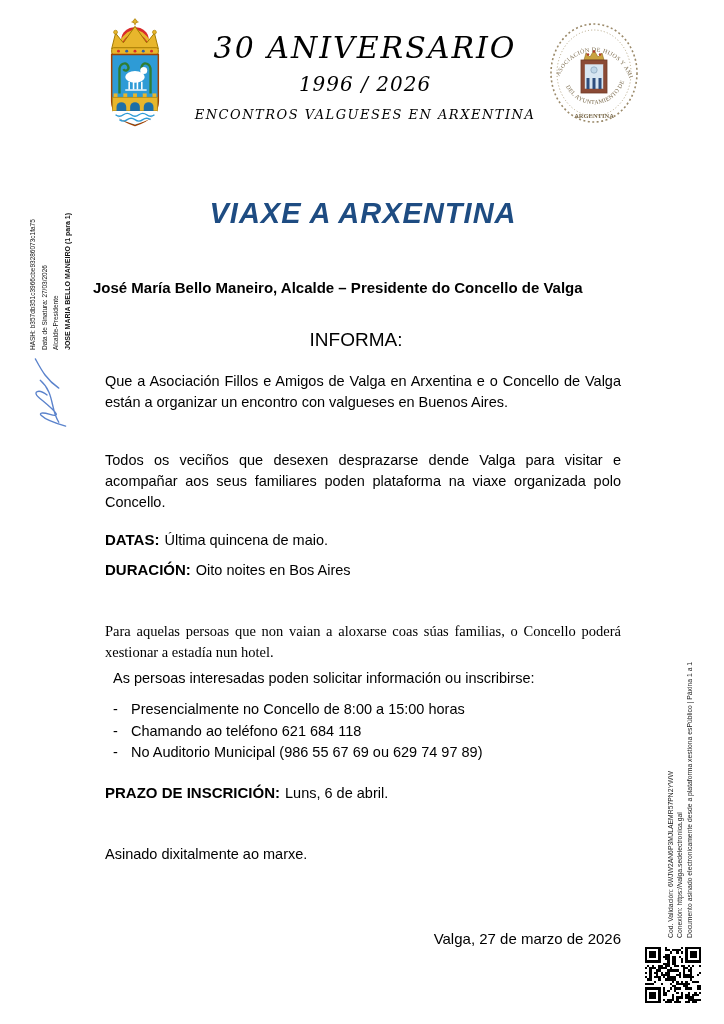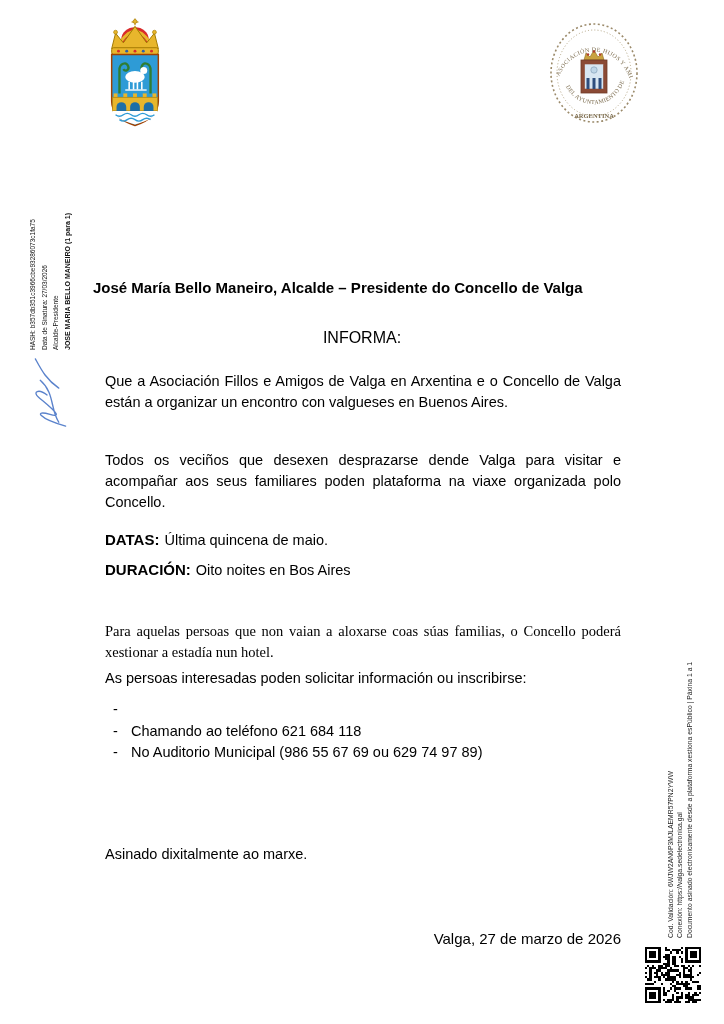--- a/index.html
+++ b/index.html
@@ -13,24 +13,24 @@
   .anniv-title{font-size:30px;letter-spacing:2px;white-space:nowrap;}
   .anniv-years{font-size:20px;margin-top:7px;letter-spacing:1px;}
   .anniv-sub{font-size:13px;margin-top:11px;letter-spacing:1.5px;}
   .assoc-seal{position:absolute;left:548px;top:20px;width:92px;height:106px;}
 
   
   .doc-title{position:absolute;left:105px;top:197px;width:516px;text-align:center;
              font-size:29px;font-weight:bold;font-style:italic;color:#1E4C82;letter-spacing:1px;}
   .author-line{position:absolute;left:93px;top:279px;width:556px;text-align:left;
                font-size:15px;font-weight:bold;}
-  .informa{position:absolute;left:104px;top:329px;width:516px;text-align:center;font-size:16px;}
+  .informa{position:absolute;left:98px;top:329px;width:516px;text-align:center;font-size:19px;}
   .para{position:absolute;left:105px;width:516px;font-size:14.5px;line-height:21px;text-align:justify;}
   .p1{top:371px;} .p2{top:450px;} .p3{top:621px;font-family:Liberation Serif, serif;}
-  .p4{position:absolute;left:105px;top:670px;width:516px;font-size:14.5px;}
+  .p4{position:absolute;left:113px;top:670px;width:516px;font-size:14.5px;}
   .kv{position:absolute;left:105px;width:516px;font-size:14.5px;}
   .kv-label{font-weight:bold;font-size:15px;}
   .kv-value{margin-left:5px;}
   .kv-datas{top:531px;} .kv-duracion{top:561px;} .kv-prazo{top:784px;}
   .list{position:absolute;left:105px;top:699px;width:516px;font-size:14.5px;line-height:21.5px;}
   .li{display:flex;}
   .dash{width:18px;margin-left:8px;flex:0 0 auto;}
   .asinado{position:absolute;left:105px;top:846px;width:516px;font-size:14.5px;}
   .place-date{position:absolute;left:105px;top:930px;width:516px;text-align:right;font-size:15px;}
 
@@ -91,20 +91,25 @@
         <path d="M45,98 v-4 a5,5 0 0 1 10,0 v4 z" fill="#1E6FA8"></path>
       </g>
       <g>
         <path d="M13,98 H59 Q57,106 36,112 Q15,106 13,98 Z" fill="#ffffff"></path>
         <path d="M16,102 q4,3 8,0 t8,0 t8,0 t8,0 t8,0" stroke="#2E9BD6" stroke-width="1.4" fill="none"></path>
         <path d="M20,107 q4,3 8,0 t8,0 t8,0 t8,0" stroke="#2E9BD6" stroke-width="1.4" fill="none"></path>
       </g>
     </svg>
   </div>
 
+  <div class="header-center">
+    <div class="anniv-title">30 ANIVERSARIO</div>
+    <div class="anniv-years">1996 / 2026</div>
+    <div class="anniv-sub">ENCONTROS VALGUESES EN ARXENTINA</div>
+  </div>
 
   <div class="assoc-seal">
     <svg viewBox="0 0 92 106" width="92" height="106">
       <defs>
         <path id="arcTop" d="M 10,60 A 38,42 0 0 1 82,60"></path>
         <path id="arcBot" d="M 16,62 A 32,34 0 0 0 76,62"></path>
       </defs>
       <ellipse cx="46" cy="53" rx="43" ry="49" fill="none" stroke="#9B8A6A" stroke-width="1.6" stroke-dasharray="2 2.5"></ellipse>
       <ellipse cx="46" cy="53" rx="37" ry="43" fill="none" stroke="#B3A584" stroke-width="1" stroke-dasharray="1 2.2"></ellipse>
       <text font-size="6" fill="#7A6A4C" letter-spacing="0.4" font-family="Liberation Serif,serif">
@@ -134,20 +139,21 @@
       <path d="M6,38 C14,10 23,5 18,22 C13,39 29,18 36,10 C41,4 45,10 38,19 M10,31 C24,22 40,27 53,12 M45,31 C54,18 64,13 75,7" stroke="#5B83CC" stroke-width="1.4" fill="none" stroke-linecap="round"></path>
     </svg>
     <div class="stamp-lines">
       <div class="stamp-line">HASH: b357db351c3966cbe93286073c1fa75</div>
       <div class="stamp-line">Data de Sinatura: 27/03/2026</div>
       <div class="stamp-line">Alcalde-Presidente</div>
       <div class="stamp-line name">JOSE MARIA BELLO MANEIRO (1 para 1)</div>
     </div>
   </div>
 
+  <div class="doc-title">VIAXE A ARXENTINA</div>
 
   <div class="author-line">José María Bello Maneiro, Alcalde – Presidente do Concello de Valga</div>
 
   <div class="informa">INFORMA:</div>
 
   <div class="para p1">Que a Asociación Fillos e Amigos de Valga en Arxentina e o Concello de Valga están a organizar un encontro con valgueses en Buenos Aires.</div>
 
   <div class="para p2">Todos os veciños que desexen desprazarse dende Valga para visitar e acompañar aos seus familiares poden plataforma na viaxe organizada polo Concello.</div>
 
   <div class="kv kv-duracion">
@@ -158,31 +164,35 @@
     <span class="kv-label">DATAS:</span><span class="kv-value">Última quincena de maio.</span>
   </div>
 
   <div class="para p3">Para aquelas persoas que non vaian a aloxarse coas súas familias, o Concello poderá xestionar a estadía nun hotel.</div>
 
   <div class="p4">As persoas interesadas poden solicitar información ou inscribirse:</div>
 
   <div class="list">
     <div class="li">
       <span class="dash">-</span>
+      <span>Presencialmente no Concello de 8:00 a 15:00 horas</span>
     </div>
     <div class="li">
       <span class="dash">-</span>
       <span>Chamando ao teléfono 621 684 118</span>
     </div>
     <div class="li">
       <span class="dash">-</span>
       <span>No Auditorio Municipal (986 55 67 69 ou 629 74 97 89)</span>
     </div>
   </div>
 
+  <div class="kv kv-prazo">
+    <span class="kv-label">PRAZO DE INSCRICIÓN:</span><span class="kv-value">Luns, 6 de abril.</span>
+  </div>
 
   <div class="asinado">Asinado dixitalmente ao marxe.</div>
 
   <div class="place-date">Valga, 27 de marzo de 2026</div>
 
   <div class="right-stamp">
     <div class="rline">Cod. Validación: 6WJW2AN6P3MJLAEMR57PN2YWW</div>
     <div class="rline">Conexión: https://valga.sedelectronica.gal</div>
     <div class="rline">Documento asinado electronicamente desde a plataforma xestiona esPúblico | Páxina 1 a 1</div>
   </div>

